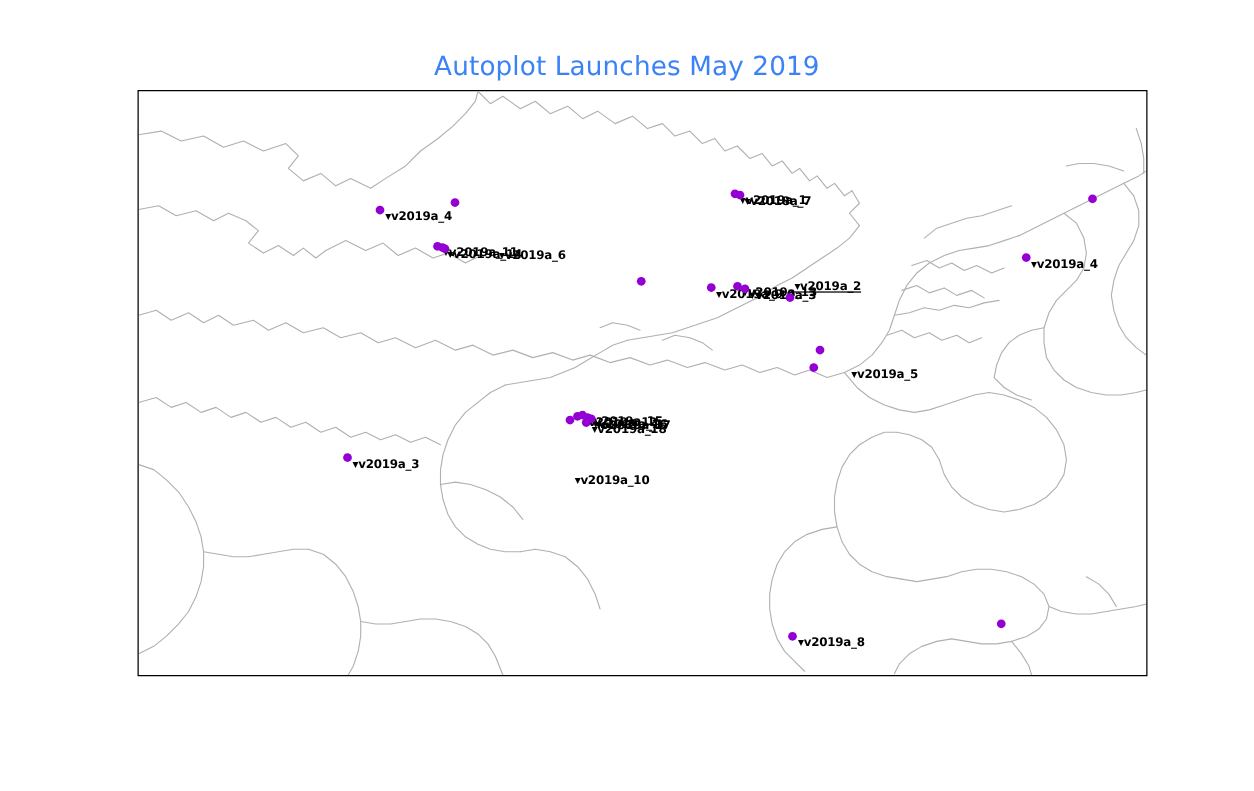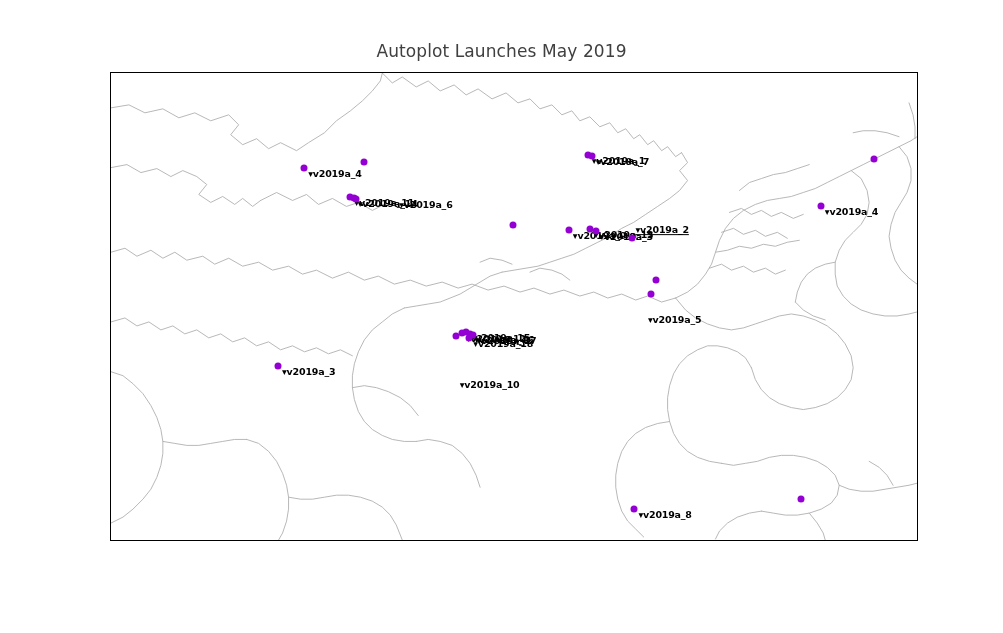--- a/index.html
+++ b/index.html
@@ -2,21 +2,21 @@
 <html><head>
 <meta charset="utf-8">
 <style>
   html,body{margin:0;padding:0;background:#ffffff;}
   body{width:1003px;height:633px;overflow:hidden;
        font-family:"DejaVu Sans","Liberation Sans",sans-serif;}
   #root{position:relative;width:1003px;height:633px;background:#ffffff;}
 
   #chart-title{
     position:absolute; left:0; top:41px; width:1003px;
-    text-align:center; font-size:17px; color:#404040;
+    text-align:center; font-size:21px; color:#3b82f6;
     letter-spacing:.1px; white-space:nowrap;
   }
 
   
   #plot-frame{
     position:absolute; left:110px; top:72px;
     width:808px; height:469px;
     border:1.4px solid #000000;
     box-sizing:border-box; overflow:hidden; background:#ffffff;
   }
@@ -219,21 +219,21 @@
         <div class="pt" style="left: 457.866px; top: 156.655px; background: rgb(148, 0, 211);"></div>
         <div class="ptlabel" style="left: 461.866px; top: 157.655px;">▾v2019a_9</div>
         <div class="pt" style="left: 478.745px; top: 155.667px; background: rgb(148, 0, 211);"></div>
         <div class="ptlabel" style="left: 482.745px; top: 156.667px;">▾v2019a_13</div>
         <div class="pt" style="left: 484.571px; top: 158.138px; background: rgb(148, 0, 211);"></div>
         <div class="ptlabel" style="left: 488.571px; top: 159.138px;">▾v2019a_3</div>
         <div class="pt" style="left: 520.501px; top: 165.056px; background: rgb(148, 0, 211);"></div>
         <div class="ptlabel" style="left: 524.501px; top: 152px; text-decoration: underline;">▾v2019a_2</div>
         <div class="pt" style="left: 545.264px; top: 206.567px; background: rgb(148, 0, 211);"></div>
         <div class="pt" style="left: 539.923px; top: 221.393px; background: rgb(148, 0, 211);"></div>
-        <div class="ptlabel" style="left: 537px; top: 222.393px; margin-top: 20px;">▾v2019a_5</div>
+        <div class="ptlabel" style="left: 570px; top: 222.393px;">▾v2019a_5</div>
         <div class="pt" style="left: 709.863px; top: 133.429px; background: rgb(148, 0, 211);"></div>
         <div class="ptlabel" style="left: 713.863px; top: 134.429px;">▾v2019a_4</div>
         <div class="pt" style="left: 763.272px; top: 85.9873px; background: rgb(148, 0, 211);"></div>
         <div class="pt" style="left: 344.735px; top: 262.904px; background: rgb(148, 0, 211);"></div>
         <div class="ptlabel" style="left: 348.735px; top: 263.904px; margin-top: 43px;">▾v2019a_10</div>
         <div class="pt" style="left: 351.047px; top: 260.433px; background: rgb(148, 0, 211);"></div>
         <div class="ptlabel" style="left: 355.047px; top: 261.433px;">▾v2019a_12</div>
         <div class="pt" style="left: 355.417px; top: 259.444px; background: rgb(148, 0, 211);"></div>
         <div class="ptlabel" style="left: 359.417px; top: 260.444px;">▾v2019a_15</div>
         <div class="pt" style="left: 359.301px; top: 260.927px; background: rgb(148, 0, 211);"></div>

